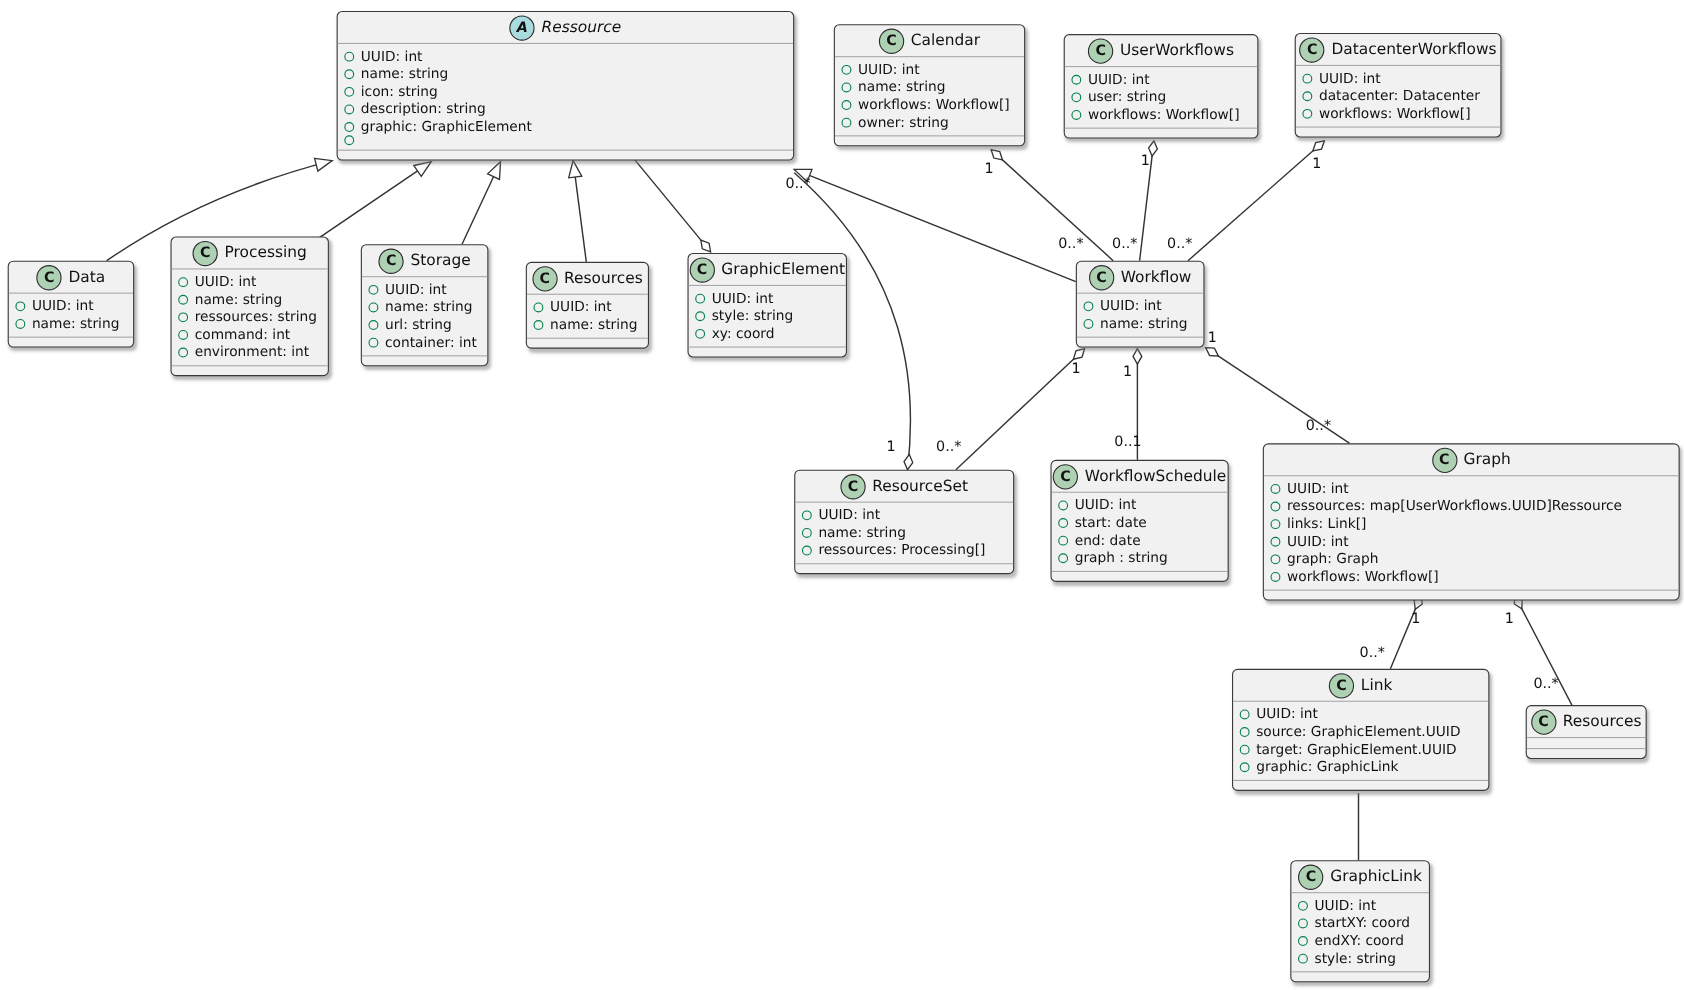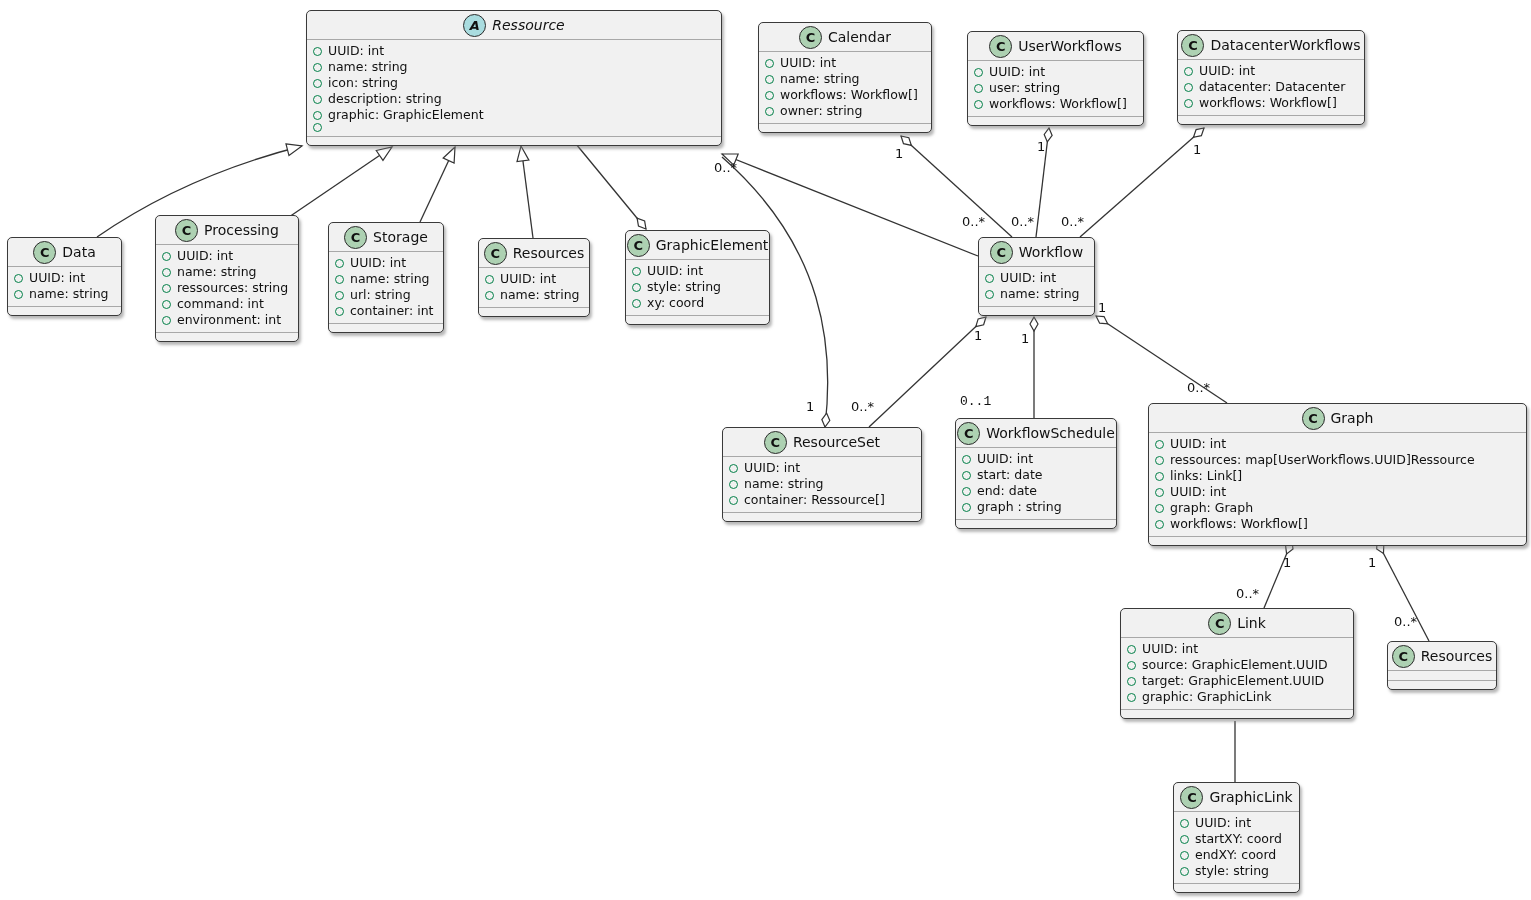--- a/index.html
+++ b/index.html
@@ -297,21 +297,21 @@
         <div class="attr">
           <span class="bullet"></span>
           <span>UUID: int</span>
         </div>
         <div class="attr">
           <span class="bullet"></span>
           <span>name: string</span>
         </div>
         <div class="attr">
           <span class="bullet"></span>
-          <span>container: Ressource[]</span>
+          <span>ressources: Processing[]</span>
         </div>
       </div>
       <div class="methods"></div>
     </div>
     <div class="cls" style="left: 955px; top: 418px; width: 160px;">
       <div class="title">
         <span class="circ">C</span>
         <span class="cname">WorkflowSchedule</span>
       </div>
       <div class="attrs">
@@ -429,20 +429,20 @@
     <span class="mult" style="left: 962px; top: 215px;">0..*</span>
     <span class="mult" style="left: 1037px; top: 140px;">1</span>
     <span class="mult" style="left: 1011px; top: 215px;">0..*</span>
     <span class="mult" style="left: 1193px; top: 143px;">1</span>
     <span class="mult" style="left: 1061px; top: 215px;">0..*</span>
     <span class="mult" style="left: 714px; top: 161px;">0..*</span>
     <span class="mult" style="left: 806px; top: 400px;">1</span>
     <span class="mult" style="left: 851px; top: 400px;">0..*</span>
     <span class="mult" style="left: 974px; top: 329px;">1</span>
     <span class="mult" style="left: 1021px; top: 332px;">1</span>
-    <span class="mult" style="left: 960px; top: 395px; font-family: Liberation Mono, monospace;">0..1</span>
+    <span class="mult" style="left: 1013px; top: 395px;">0..1</span>
     <span class="mult" style="left: 1098px; top: 301px;">1</span>
     <span class="mult" style="left: 1187px; top: 381px;">0..*</span>
     <span class="mult" style="left: 1283px; top: 556px;">1</span>
     <span class="mult" style="left: 1236px; top: 587px;">0..*</span>
     <span class="mult" style="left: 1368px; top: 556px;">1</span>
     <span class="mult" style="left: 1394px; top: 615px;">0..*</span>
   </div>
 
 </body></html>

